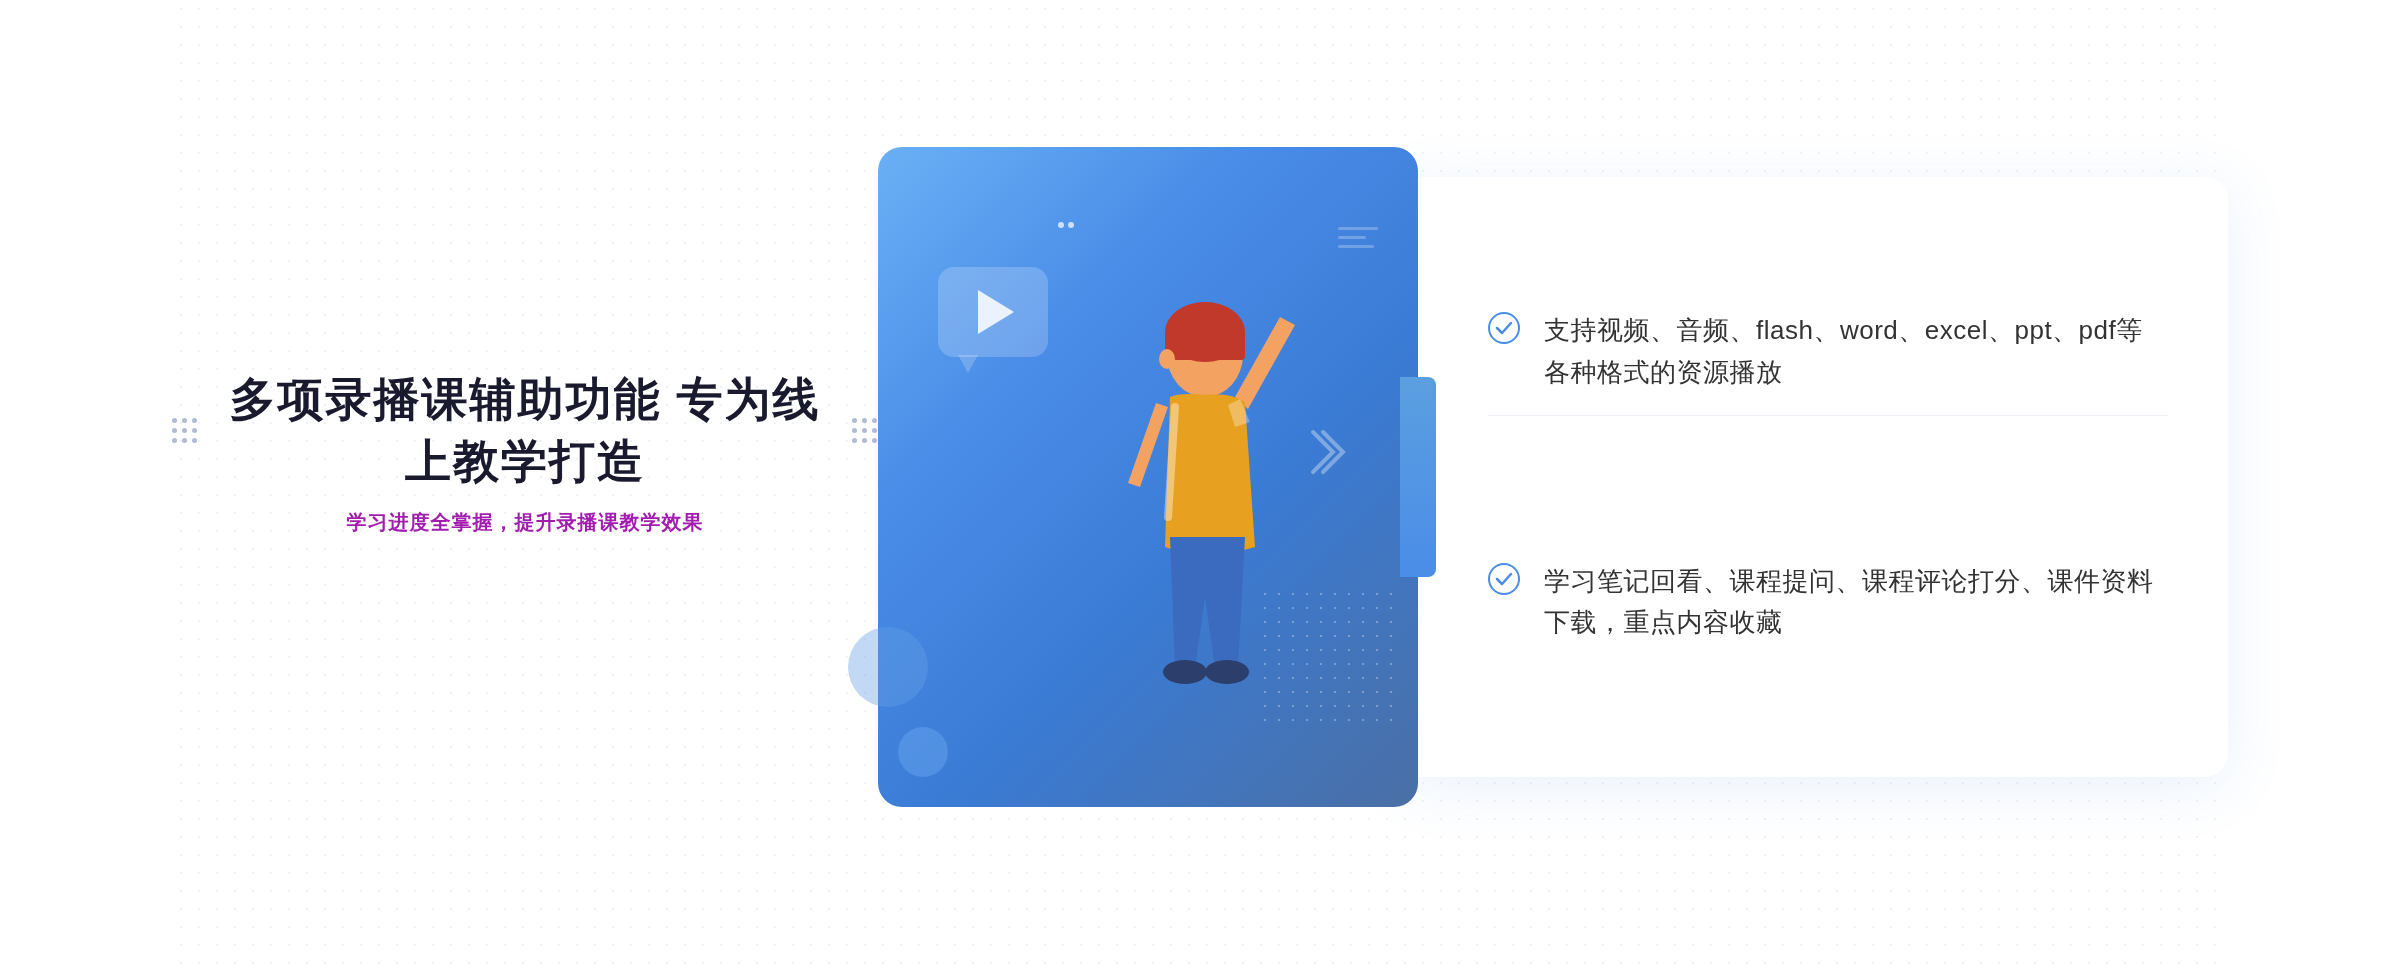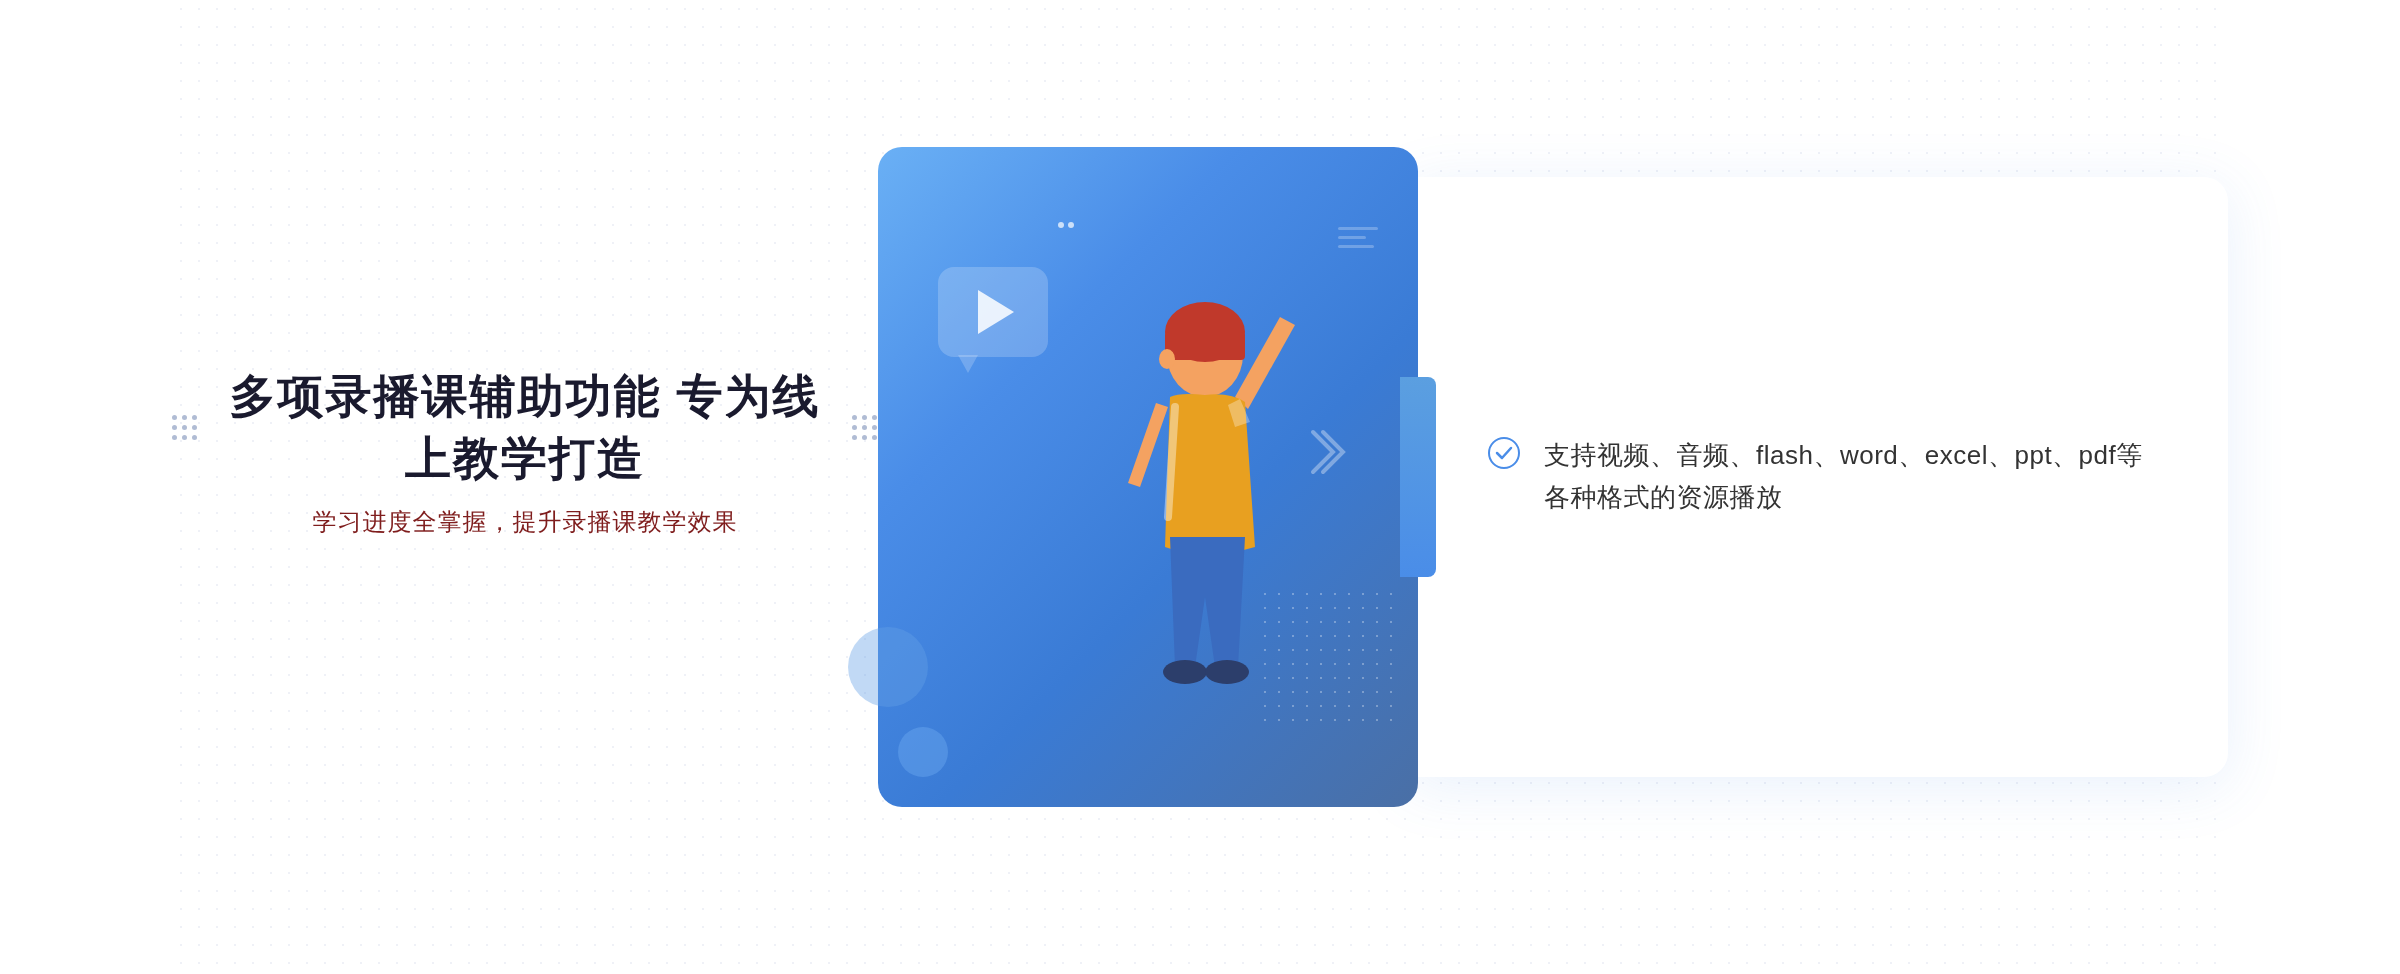--- a/index.html
+++ b/index.html
@@ -75,24 +75,24 @@
     }
 
     .main-title {
       font-size: 46px;
       font-weight: 700;
       color: #1a1a2e;
       letter-spacing: 2px;
     }
 
     .sub-title {
-      font-size: 24px;
-      color: #7f1d1d;
+      font-size: 20px;
+      color: #a21caf;
       letter-spacing: 1px;
-      font-weight: 400;
+      font-weight: 700;
     }
 
     .content-section {
       display: flex;
       align-items: center;
       justify-content: center;
       gap: 0;
       position: relative;
       z-index: 1;
       width: 1400px;
@@ -454,20 +454,29 @@
         <div class="check-icon">
           <svg viewBox="0 0 32 32" fill="none" xmlns="http://www.w3.org/2000/svg">
             <circle cx="16" cy="16" r="15" stroke="#4a8de8" stroke-width="2"></circle>
             <polyline points="9,16 14,21 23,11" stroke="#4a8de8" stroke-width="2.5" stroke-linecap="round" stroke-linejoin="round"></polyline>
           </svg>
         </div>
         <span class="feature-text">支持视频、音频、flash、word、excel、ppt、pdf等各种格式的资源播放</span>
       </div>
 
 
+      <div class="feature-item">
+        <div class="check-icon">
+          <svg viewBox="0 0 32 32" fill="none" xmlns="http://www.w3.org/2000/svg">
+            <circle cx="16" cy="16" r="15" stroke="#4a8de8" stroke-width="2"></circle>
+            <polyline points="9,16 14,21 23,11" stroke="#4a8de8" stroke-width="2.5" stroke-linecap="round" stroke-linejoin="round"></polyline>
+          </svg>
+        </div>
+        <span class="feature-text">学习笔记回看、课程提问、课程评论打分、课件资料下载，重点内容收藏</span>
+      </div>
 
 
     </div>
 
     <div class="stripes-deco">
       <span style="width:55px;"></span>
       <span style="width:42px;"></span>
       <span style="width:50px;"></span>
       <span style="width:36px;"></span>
       <span style="width:48px;"></span>

